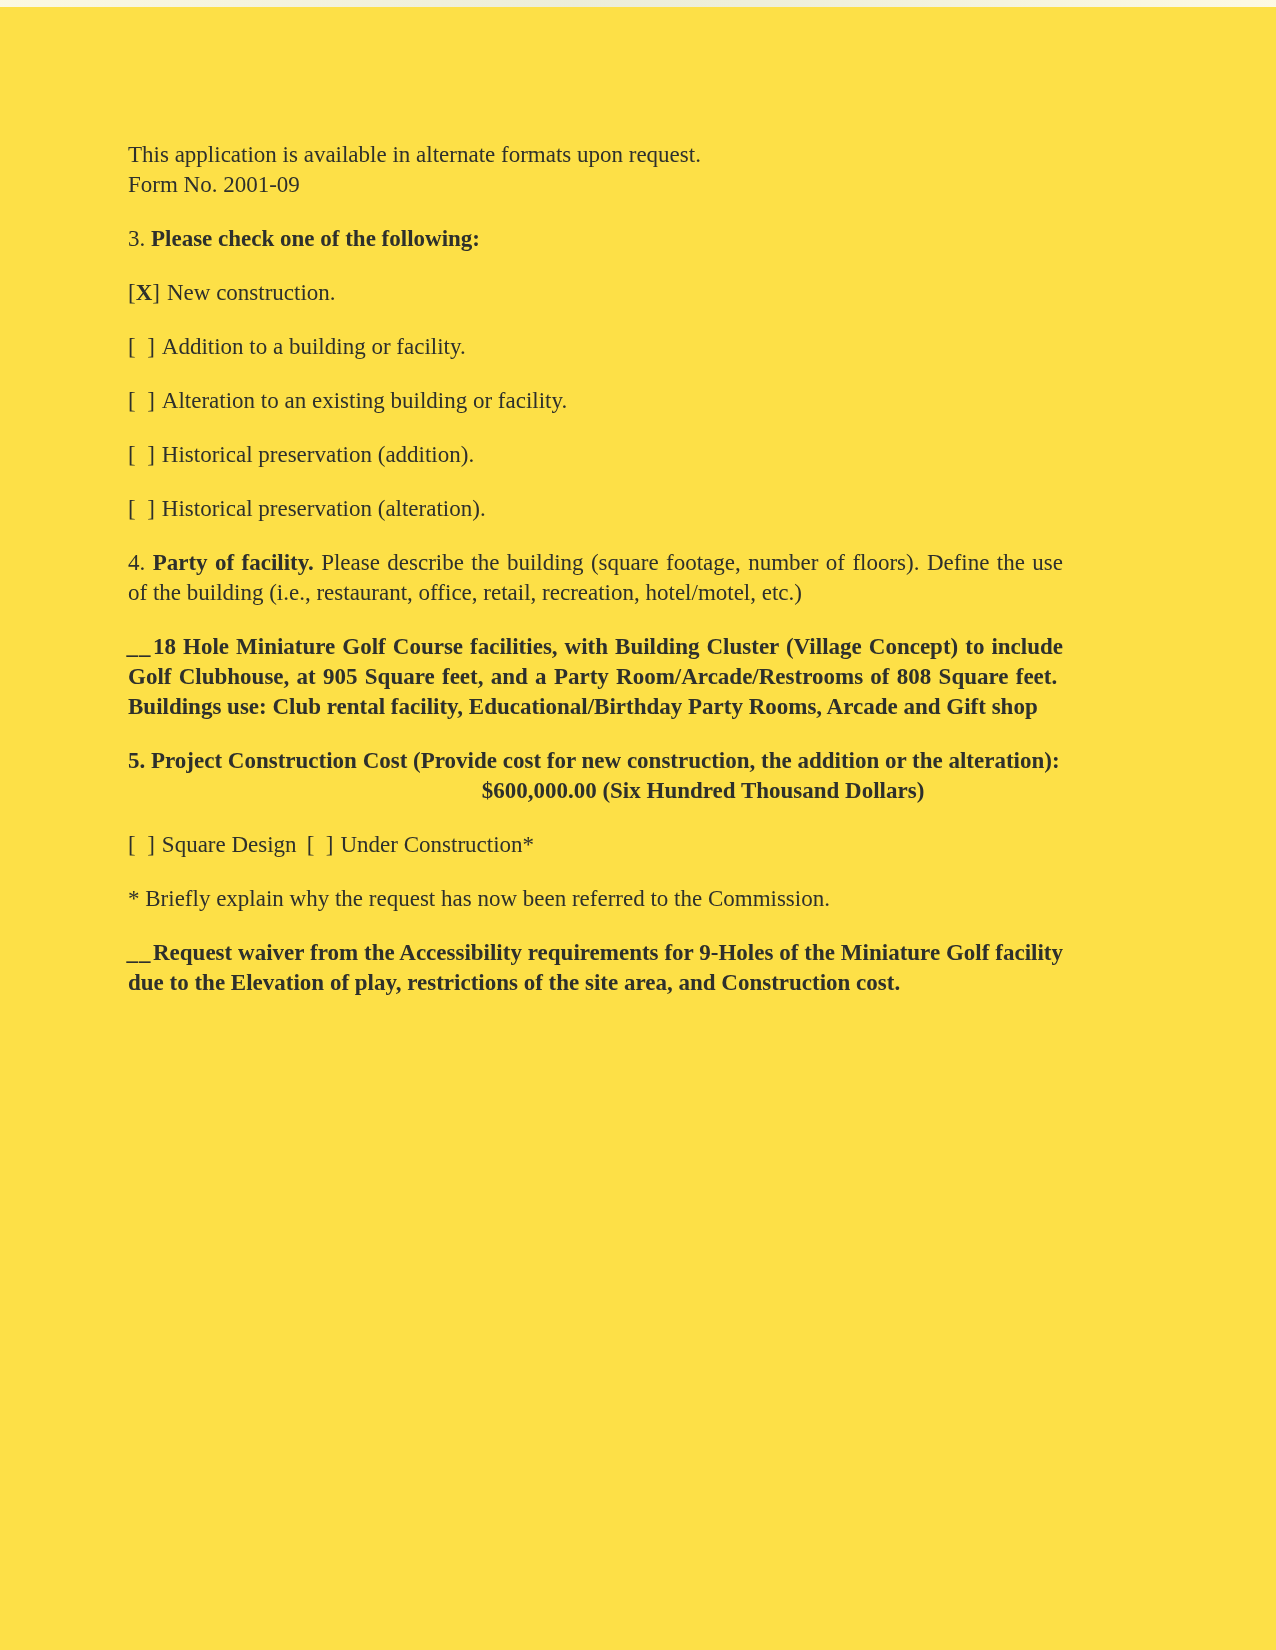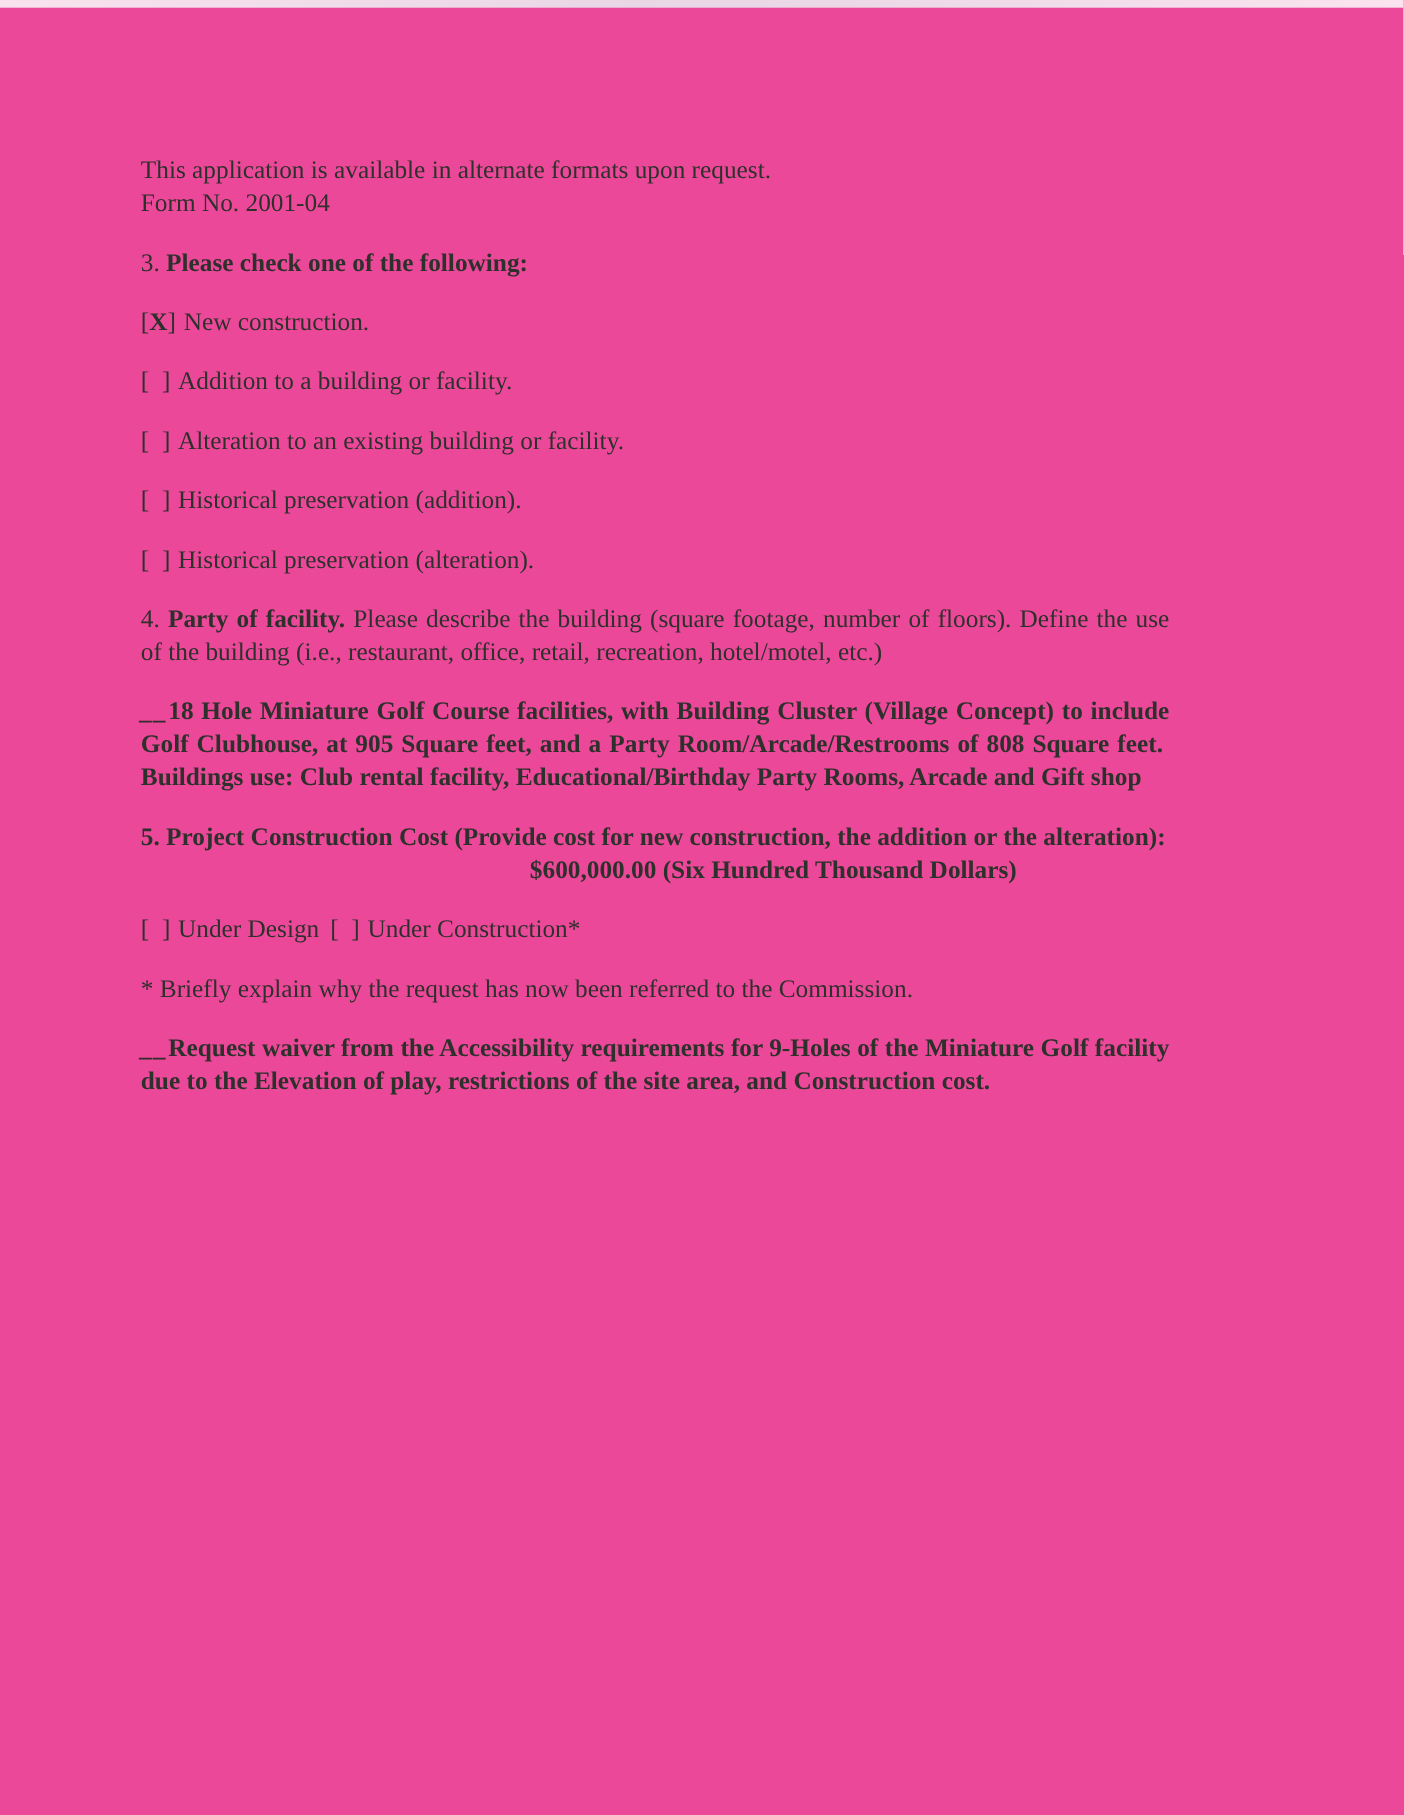--- a/index.html
+++ b/index.html
@@ -5,21 +5,21 @@
   html, body {
     margin: 0;
     padding: 0;
     background: #ffffff;
   }
   .page {
     position: relative;
     width: 1276px;
     height: 1650px;
     margin: 0 auto;
-    background: #ec4899;
+    background: #fde047;
     overflow: hidden;
     font-family: "Liberation Serif", "DejaVu Serif", serif;
     color: #2e302c;
     font-size: 23px;
     line-height: 30px;
   }
   .scan-artifact-top {
     position: absolute;
     top: 0; left: 0; right: 0;
     height: 7px;
@@ -50,21 +50,21 @@
 </style>
 </head>
 <body>
 
 <div class="page">
   <div class="scan-artifact-top"></div>
   <div class="content">
 
     <div class="para lines">
       <div>This application is available in alternate formats upon request.</div>
-      <div>Form No. 2001-04</div>
+      <div>Form No. 2001-09</div>
     </div>
 
     <p class="para"><span>3.</span> <span class="b">Please check one of the following:</span></p>
 
     <p class="para"><span class="box"><span>[</span><span class="mark checked">X</span><span>]</span></span><span class="lbl">New construction.</span></p>
 
     <p class="para"><span class="box"><span>[</span><span class="mark">&nbsp;&nbsp;</span><span>]</span></span><span class="lbl">Addition to a building or facility.</span></p>
 
     <p class="para"><span class="box"><span>[</span><span class="mark">&nbsp;&nbsp;</span><span>]</span></span><span class="lbl">Alteration to an existing building or facility.</span></p>
 
@@ -74,21 +74,21 @@
 
     <p class="para justify"><span>4.</span> <span class="b">Party of facility.</span> <span>Please describe the building (square footage, number of floors). Define the use of the building (i.e., restaurant, office, retail, recreation, hotel/motel, etc.)</span></p>
 
     <p class="para justify b"><span class="uprefix">__</span><span>18 Hole Miniature Golf Course facilities, with Building Cluster (Village Concept) to include Golf Clubhouse, at 905 Square feet, and a Party Room/Arcade/Restrooms of 808 Square feet.&nbsp; Buildings use: Club rental facility, Educational/Birthday Party Rooms, Arcade and Gift shop</span></p>
 
     <p class="para justify b no-gap"><span>5.</span> <span>Project Construction Cost</span> <span>(Provide cost for new construction, the addition or the alteration):</span></p>
 
     <p class="amount">$600,000.00 (Six Hundred Thousand Dollars)</p>
 
 
-    <p class="para"><span class="box"><span>[</span><span class="mark">&nbsp;&nbsp;</span><span>]</span></span><span class="lbl">Under Design</span><span class="box pair2"><span>[</span><span class="mark">&nbsp;&nbsp;</span><span>]</span></span><span class="lbl">Under Construction*</span></p>
+    <p class="para"><span class="box"><span>[</span><span class="mark">&nbsp;&nbsp;</span><span>]</span></span><span class="lbl">Square Design</span><span class="box pair2"><span>[</span><span class="mark">&nbsp;&nbsp;</span><span>]</span></span><span class="lbl">Under Construction*</span></p>
 
 
     <p class="para">* Briefly explain why the request has now been referred to the Commission.</p>
 
     <p class="para justify b"><span class="uprefix">__</span><span>Request waiver from the Accessibility requirements for 9-Holes of the Miniature Golf facility due to the Elevation of play, restrictions of the site area, and Construction cost.</span></p>
 
   </div>
 </div>
 
 </body></html>

